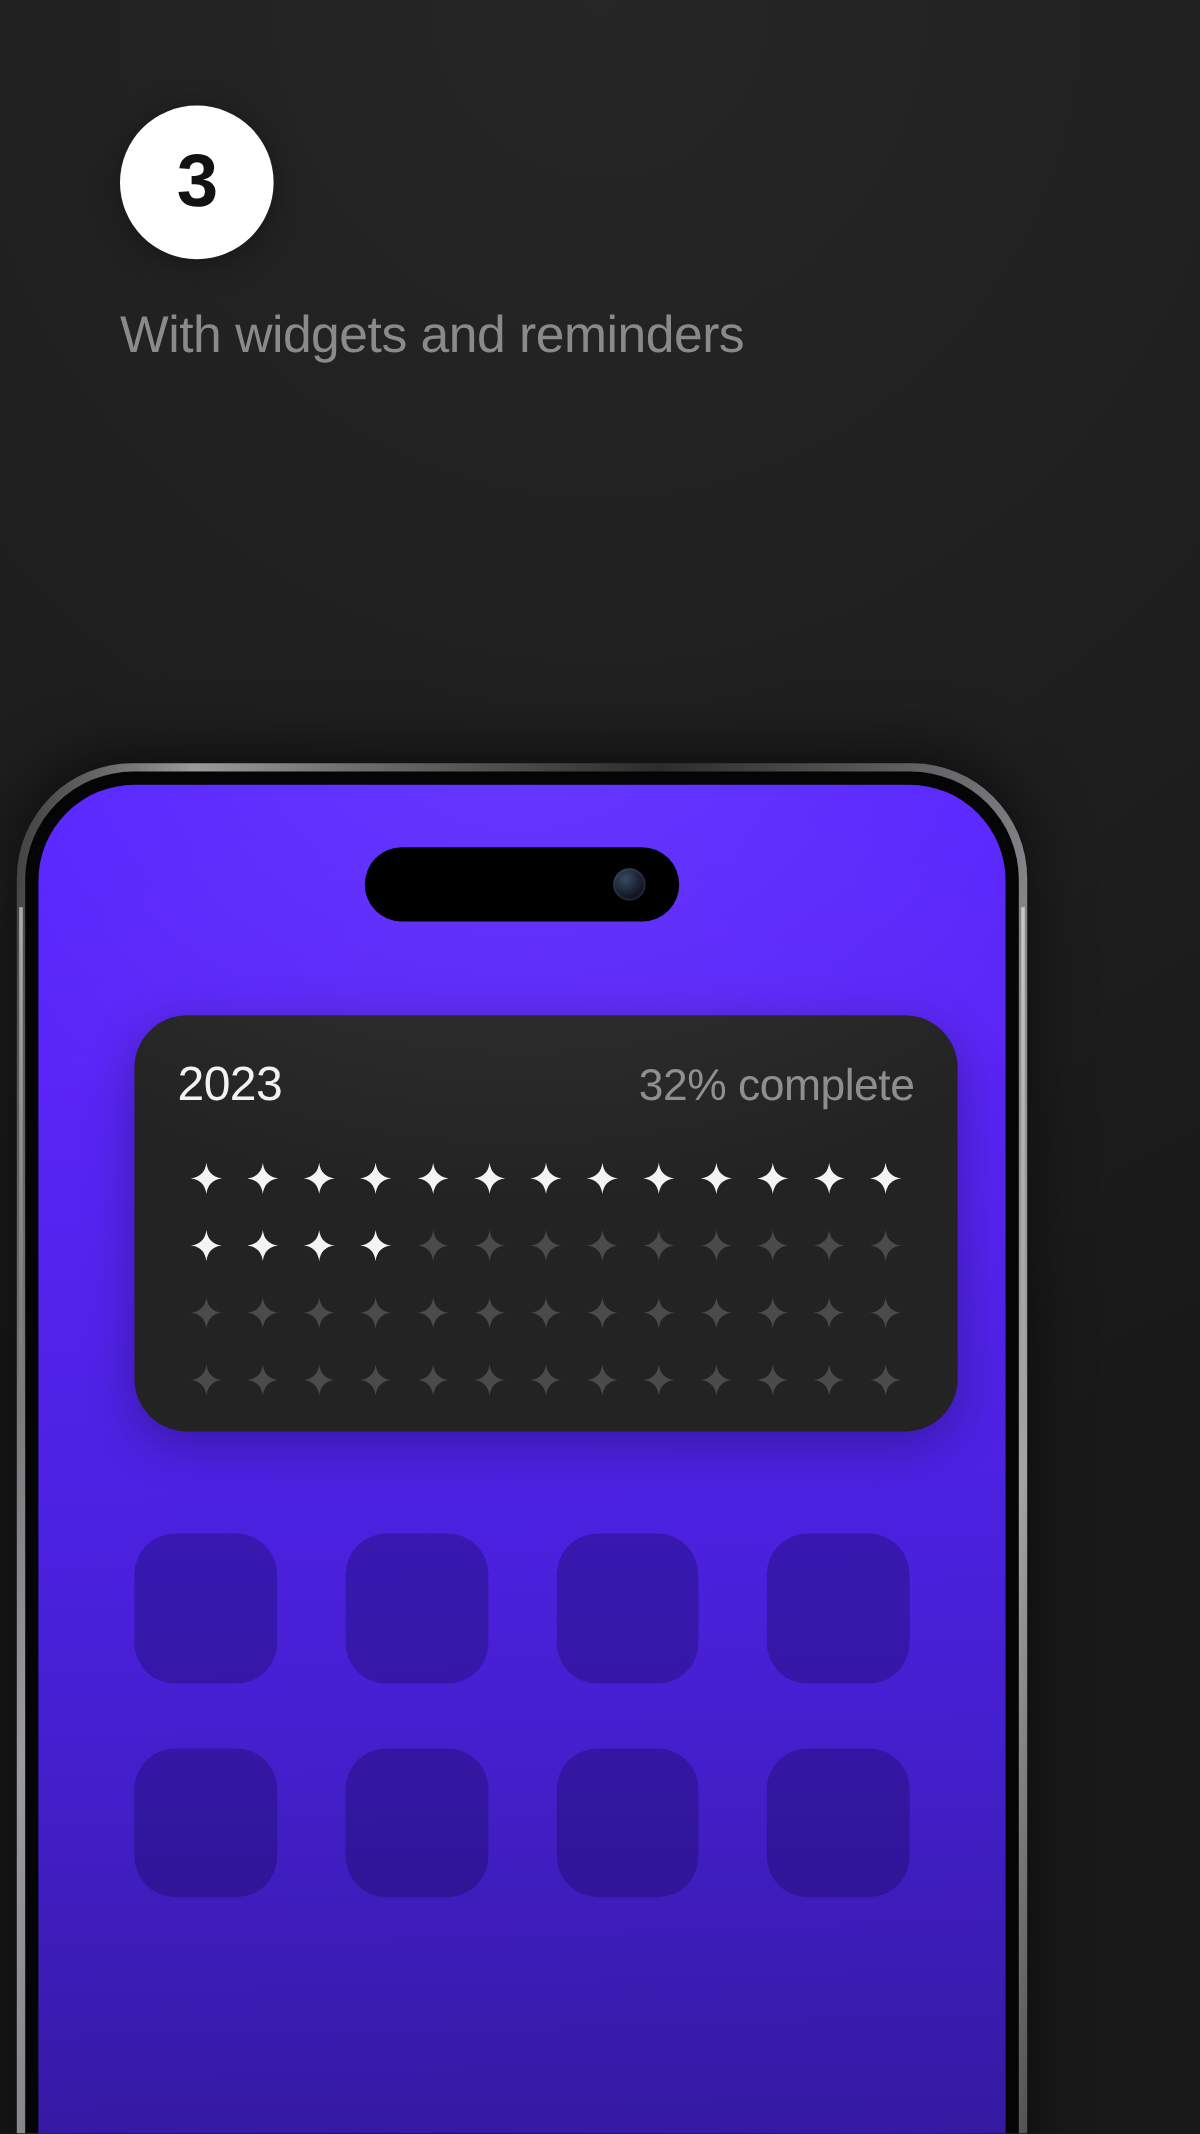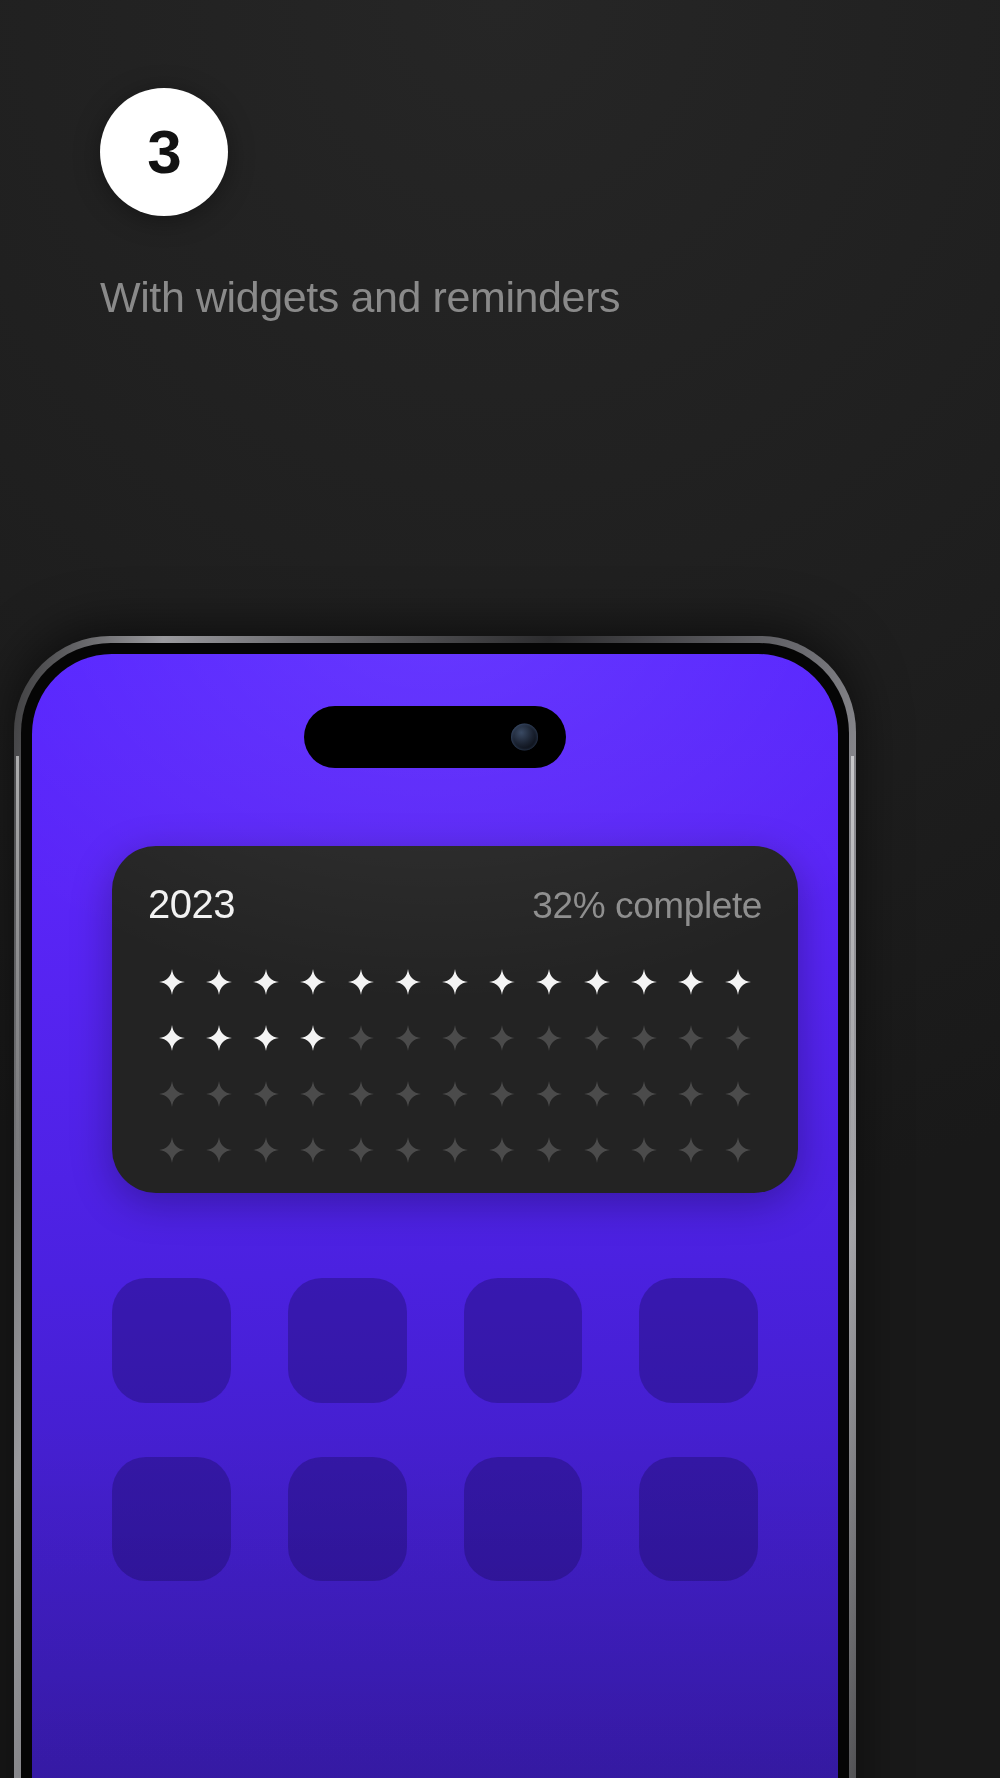--- a/index.html
+++ b/index.html
@@ -56,21 +56,21 @@
     margin-top: 66px;
     color: #ffffff;
     font-size: 104px;
     font-weight: 700;
     line-height: 1.17;
     letter-spacing: -2.5px;
     white-space: pre-line;
   }
 
   .subhead {
-    margin-top: 56px;
+    margin-top: 38px;
     color: #8a8a8a;
     font-size: 43px;
     font-weight: 400;
     line-height: 1.2;
     letter-spacing: -0.4px;
   }
 
   
   #phone {
     position: absolute;

